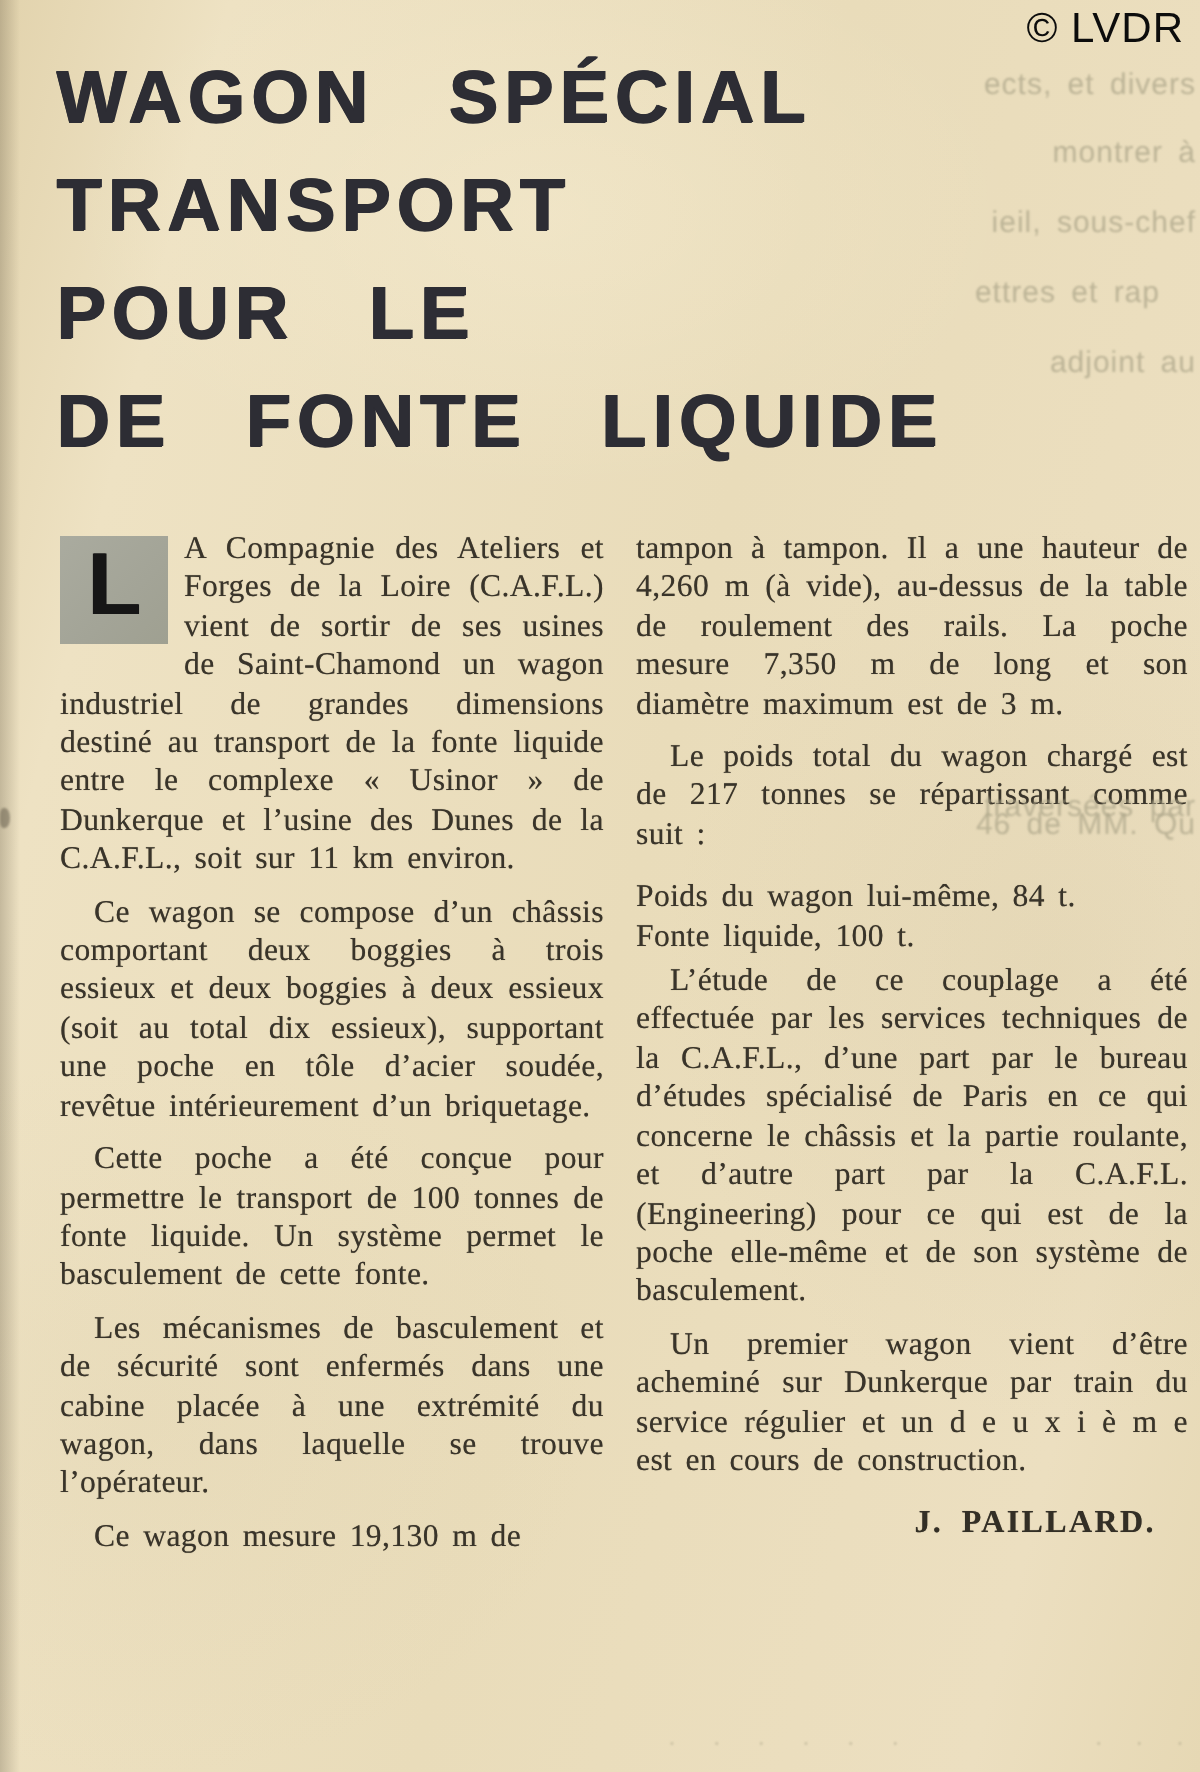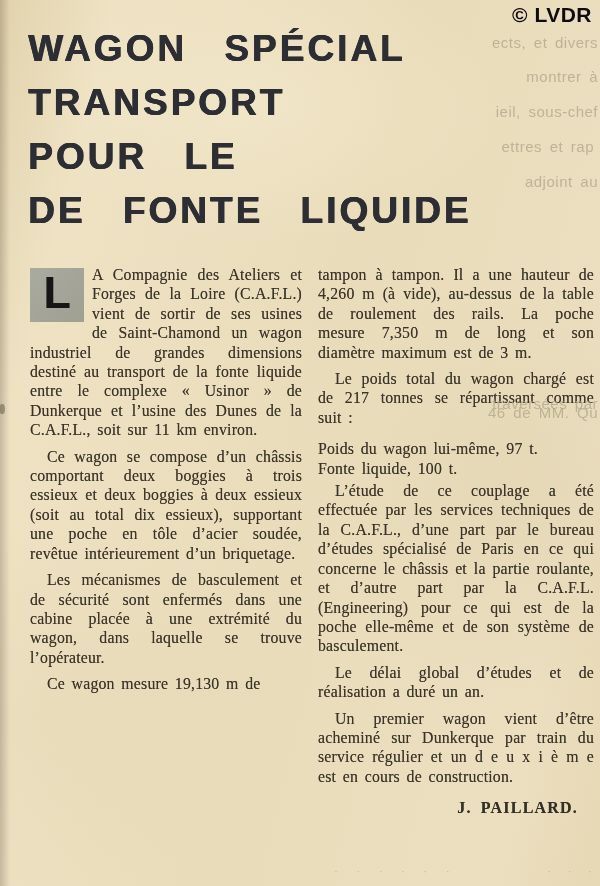--- a/index.html
+++ b/index.html
@@ -22,21 +22,21 @@
   }
   .smudge{
     position:absolute;left:0;top:404px;width:5px;height:10px;
     background:rgba(80,74,58,.45);border-radius:40% 60% 60% 40%;
     filter:blur(.6px);
   }
 
   .copyright{
     position:absolute;top:3px;right:8px;
     font-family:"Liberation Sans", sans-serif;
-    font-weight:bold;font-size:21px;letter-spacing:.5px;
+    font-weight:normal;font-size:21px;letter-spacing:.5px;
     color:#0c0c0c;
   }
 
   .headline{
     position:absolute;left:28px;top:22px;width:565px;
     font-family:"Liberation Sans", sans-serif;
     font-weight:bold;
     font-size:37px;line-height:54px;
     letter-spacing:3px;word-spacing:24px;
     color:#2d2d34;
@@ -92,21 +92,21 @@
     position:absolute;
     font-family:Liberation Sans, sans-serif;
     font-size:15px;color:#ada68a;opacity:.75;
     filter:blur(.4px);
     white-space:nowrap;
     letter-spacing:.5px;word-spacing:3px;
   }
   .g0{top:34px;right:2px;}
   .g1{top:68px;right:2px;}
   .g2{top:103px;right:2px;}
-  .g3{top:138px;right:6px;}
+  .g3{top:138px;right:20px;}
   .g4{top:173px;right:2px;}
   .g5{top:395px;right:2px;}
   .g6{top:404px;right:2px;}
   .g7{top:864px;left:334px;font-size:12px;letter-spacing:6px;opacity:.6;}
   .g8{top:864px;right:3px;font-size:12px;letter-spacing:5px;opacity:.6;}
 </style>
 </head>
 <body>
 
 <div id="page">
@@ -125,33 +125,33 @@
 
   <div class="article">
 
     <div class="col left">
       <p class="noindent">
         <span class="dropcap-box">
             <span class="dropcap-letter">L</span>
           </span><span>A Compagnie des Ateliers et Forges de la Loire (C.A.F.L.) vient de sortir de ses usines de Saint-Chamond un wagon industriel de grandes dimensions destiné au transport de la fonte liquide entre le complexe « Usinor » de Dunkerque et l’usine des Dunes de la C.A.F.L., soit sur 11 km environ.</span>
       </p>
       <p>Ce wagon se compose d’un châssis comportant deux boggies à trois essieux et deux boggies à deux essieux (soit au total dix essieux), supportant une poche en tôle d’acier soudée, revêtue intérieurement d’un briquetage.</p>
+      <p>Cette poche a été conçue pour permettre le transport de 100 tonnes de fonte liquide. Un système permet le basculement de cette fonte.</p>
       <p>Les mécanismes de basculement et de sécurité sont enfermés dans une cabine placée à une extrémité du wagon, dans laquelle se trouve l’opérateur.</p>
       <p>Ce wagon mesure 19,130 m de</p>
     </div>
 
     <div class="col right">
       <p class="noindent">tampon à tampon. Il a une hauteur de 4,260 m (à vide), au-dessus de la table de roulement des rails. La poche mesure 7,350 m de long et son diamètre maximum est de 3 m.</p>
       <p style="margin-bottom:12px;">Le poids total du wagon chargé est de 217 tonnes se répartissant comme suit :</p>
       <div class="weights">
-        <div>Poids du wagon lui-même, 97 t.</div>
+        <div>Poids du wagon lui-même, 84 t.</div>
         <div style="margin-bottom:3px;">Fonte liquide, 100 t.</div>
       </div>
       <p>L’étude de ce couplage a été effectuée par les services techniques de la C.A.F.L., d’une part par le bureau d’études spécialisé de Paris en ce qui concerne le châssis et la partie roulante, et d’autre part par la C.A.F.L. (Engineering) pour ce qui est de la poche elle-même et de son système de basculement.</p>
-      <p>Le délai global d’études et de réalisation a duré un an.</p>
       <p style="margin-bottom:12px;">Un premier wagon vient d’être acheminé sur Dunkerque par train du service régulier et un d e u x i è m e est en cours de construction.</p>
       <div class="signature">J. PAILLARD.</div>
     </div>
 
   </div>
 
   <span class="ghost g0">ects, et divers</span>
   <span class="ghost g1">montrer à</span>
   <span class="ghost g2">ieil, sous-chef</span>
   <span class="ghost g3">ettres et rap</span>

